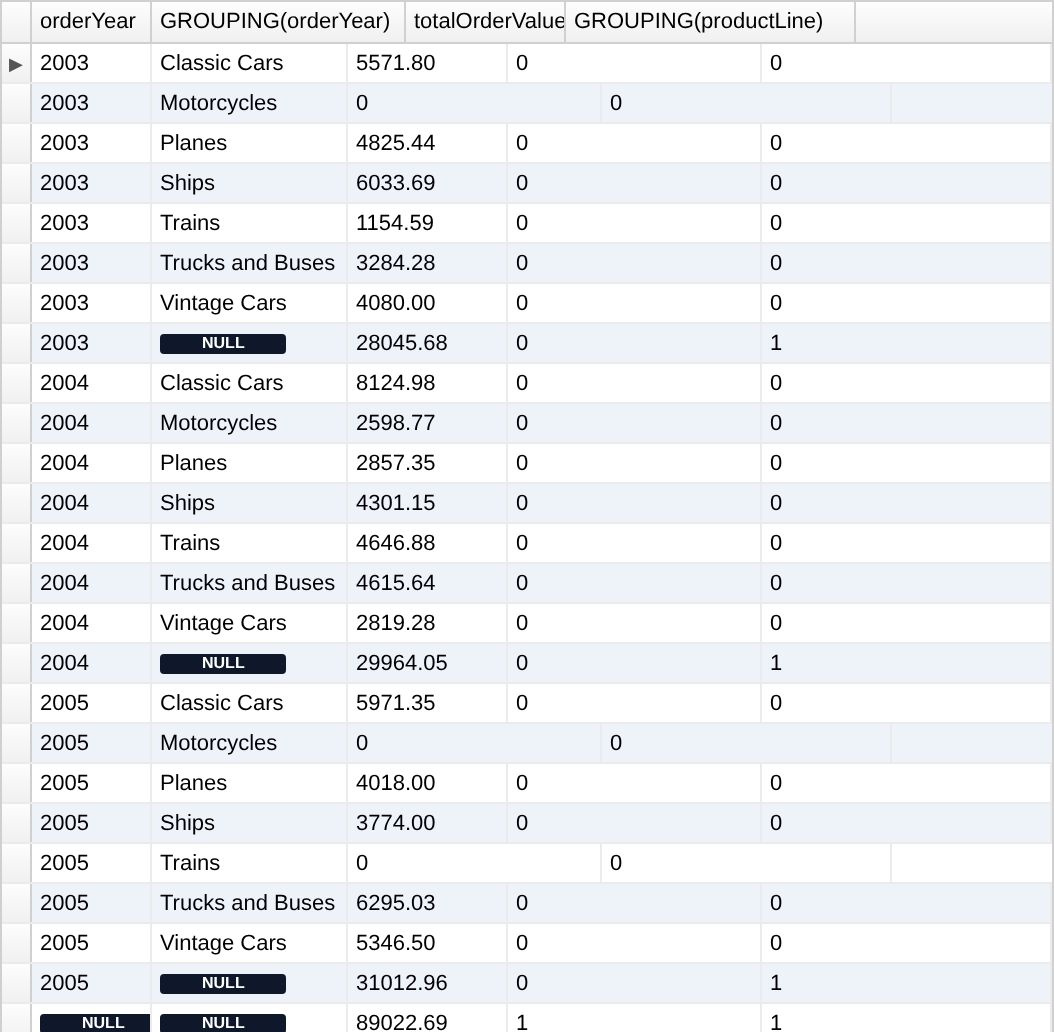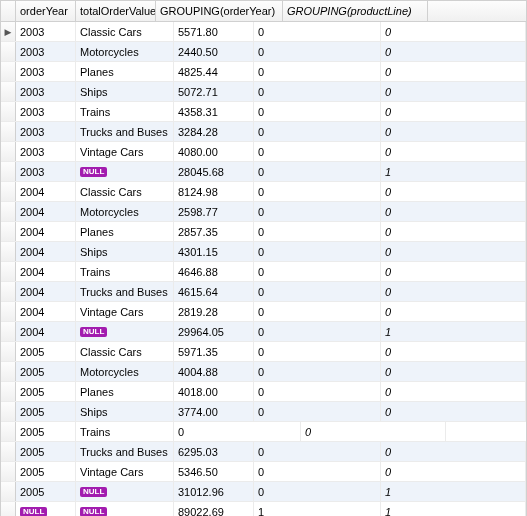--- a/index.html
+++ b/index.html
@@ -47,86 +47,85 @@
     align-items: center;
     overflow: hidden;
     white-space: nowrap;
     box-sizing: border-box;
   }
   .col-sel { width: 15px; justify-content: center; padding:0; background: linear-gradient(#fdfdfd,#f0f0f0); border-right:1px solid #d0d0d0;}
   .col-year { width: 60px; }
   .col-prod { width: 98px; }
   .col-total { width: 80px; }
   .col-g1 { width: 127px; }
-  .col-g2 { width: 145px; font-style: italic; }
+  .col-g2 { width: 145px; }
   .null-badge {
-    background: #a21caf;
+    background: #0f172a;
     color: #fff;
     font-size: 8px;
-    padding: 1px 3px;
+    padding: 1px 21px;
     border-radius: 2px;
     font-weight: bold;
     line-height: 1;
   }
   .arrow {
     font-size: 9px;
     color: #555;
   }
 </style>
 </head>
 <body>
 
 <div class="grid">
   <div class="header-row">
     <div class="header-cell col-sel"></div>
     <div class="header-cell col-year">orderYear</div>
+    <div class="header-cell col-g1">GROUPING(orderYear)</div>
     <div class="header-cell col-total">totalOrderValue</div>
-    <div class="header-cell col-g1">GROUPING(orderYear)</div>
     <div class="header-cell col-g2">GROUPING(productLine)</div>
   </div>
   <div id="rows-container">
       <div class="row">
         <div class="cell col-sel">
           <span class="arrow">▶</span>
         </div>
         <div class="cell col-year">2003</div>
         <div class="cell col-prod">Classic Cars</div>
         <div class="cell col-total">5571.80</div>
         <div class="cell col-g1">0</div>
         <div class="cell col-g2">0</div>
       </div>
       <div class="row alt">
         <div class="cell col-sel"></div>
         <div class="cell col-year">2003</div>
         <div class="cell col-prod">Motorcycles</div>
-        <div class="cell col-total">2440.50</div>
         <div class="cell col-g1">0</div>
         <div class="cell col-g2">0</div>
       </div>
       <div class="row">
         <div class="cell col-sel"></div>
         <div class="cell col-year">2003</div>
         <div class="cell col-prod">Planes</div>
         <div class="cell col-total">4825.44</div>
         <div class="cell col-g1">0</div>
         <div class="cell col-g2">0</div>
       </div>
       <div class="row alt">
         <div class="cell col-sel"></div>
         <div class="cell col-year">2003</div>
         <div class="cell col-prod">Ships</div>
-        <div class="cell col-total">5072.71</div>
+        <div class="cell col-total">6033.69</div>
         <div class="cell col-g1">0</div>
         <div class="cell col-g2">0</div>
       </div>
       <div class="row">
         <div class="cell col-sel"></div>
         <div class="cell col-year">2003</div>
         <div class="cell col-prod">Trains</div>
-        <div class="cell col-total">4358.31</div>
+        <div class="cell col-total">1154.59</div>
         <div class="cell col-g1">0</div>
         <div class="cell col-g2">0</div>
       </div>
       <div class="row alt">
         <div class="cell col-sel"></div>
         <div class="cell col-year">2003</div>
         <div class="cell col-prod">Trucks and Buses</div>
         <div class="cell col-total">3284.28</div>
         <div class="cell col-g1">0</div>
         <div class="cell col-g2">0</div>
@@ -220,21 +219,20 @@
         <div class="cell col-year">2005</div>
         <div class="cell col-prod">Classic Cars</div>
         <div class="cell col-total">5971.35</div>
         <div class="cell col-g1">0</div>
         <div class="cell col-g2">0</div>
       </div>
       <div class="row alt">
         <div class="cell col-sel"></div>
         <div class="cell col-year">2005</div>
         <div class="cell col-prod">Motorcycles</div>
-        <div class="cell col-total">4004.88</div>
         <div class="cell col-g1">0</div>
         <div class="cell col-g2">0</div>
       </div>
       <div class="row">
         <div class="cell col-sel"></div>
         <div class="cell col-year">2005</div>
         <div class="cell col-prod">Planes</div>
         <div class="cell col-total">4018.00</div>
         <div class="cell col-g1">0</div>
         <div class="cell col-g2">0</div>

